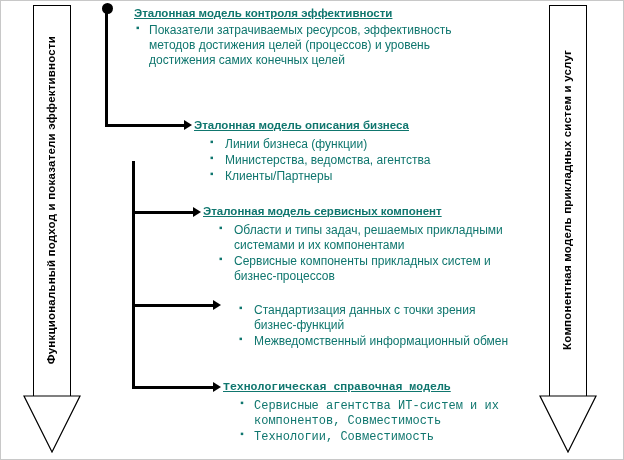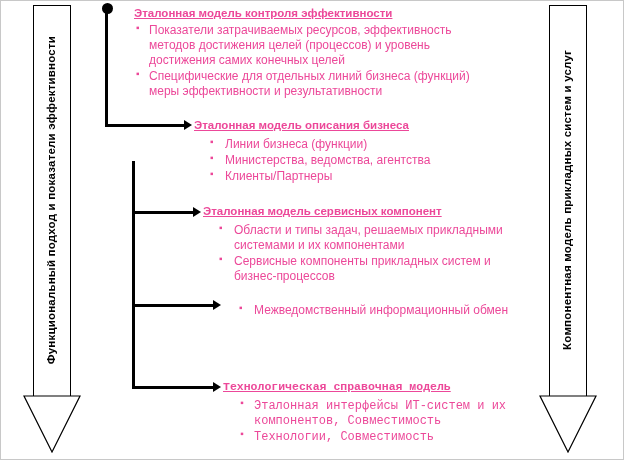--- a/index.html
+++ b/index.html
@@ -90,21 +90,21 @@
     width: 0;
     height: 0;
     border-top: 5px solid transparent;
     border-bottom: 5px solid transparent;
     border-left: 8px solid #000;
   }
 
   
   .block {
     position: absolute;
-    color: #ec4899;
+    color: #0f766e;
   }
   .block-title {
     font-size: 11.5px;
     font-weight: bold;
     text-decoration: underline;
     line-height: 1.2;
     margin: 0 0 2px 0;
     white-space: nowrap;
   }
   .bullets {
@@ -173,21 +173,20 @@
   <div class="harrow-head" style="left:212px; top:299px;"></div>
 
   <div class="conn" style="left:131px; top:306px; width:3px; height:82px;"></div>
   <div class="conn" style="left:131px; top:385px; width:82px; height:3px;"></div>
   <div class="harrow-head" style="left:212px; top:381px;"></div>
 
   <div class="block" style="left:133px; top:6px; width:345px;">
     <div class="block-title">Эталонная модель контроля эффективности</div>
     <ul class="bullets">
       <li>Показатели затрачиваемых ресурсов, эффективность методов достижения целей (процессов) и уровень достижения самих конечных целей</li>
-      <li>Специфические для отдельных линий бизнеса (функций) меры эффективности и результативности</li>
     </ul>
   </div>
 
   <div class="block" style="left:193px; top:118px; width:300px;">
     <div class="block-title">Эталонная модель описания бизнеса</div>
     <ul class="bullets inner" style="margin-left:14px; margin-top:4px;">
       <li>Линии бизнеса (функции)</li>
       <li>Министерства, ведомства, агентства</li>
       <li>Клиенты/Партнеры</li>
     </ul>
@@ -196,25 +195,26 @@
   <div class="block" style="left:202px; top:204px; width:300px;">
     <div class="block-title">Эталонная модель сервисных компонент</div>
     <ul class="bullets inner" style="margin-left:14px; margin-top:4px;">
       <li>Области и типы задач, решаемых прикладными системами и их компонентами</li>
       <li>Сервисные компоненты прикладных систем и бизнес-процессов</li>
     </ul>
   </div>
 
   <div class="block" style="left:222px; top:297px; width:290px;">
     <ul class="bullets inner" style="margin-left:14px; margin-top:5px;">
+      <li>Стандартизация данных с точки зрения бизнес-функций</li>
       <li>Межведомственный информационный обмен</li>
     </ul>
   </div>
 
   <div class="block" style="left:222px; top:379px; width:290px;font-family:Liberation Mono, monospace;">
     <div class="block-title">Технологическая справочная модель</div>
     <ul class="bullets inner" style="margin-left:14px; margin-top:5px;">
-      <li>Эталонная интерфейсы ИТ-систем и их компонентов, Совместимость</li>
+      <li>Сервисные агентства ИТ-систем и их компонентов, Совместимость</li>
       <li>Технологии, Совместимость</li>
     </ul>
   </div>
 
 </div>
 
 </body></html>

